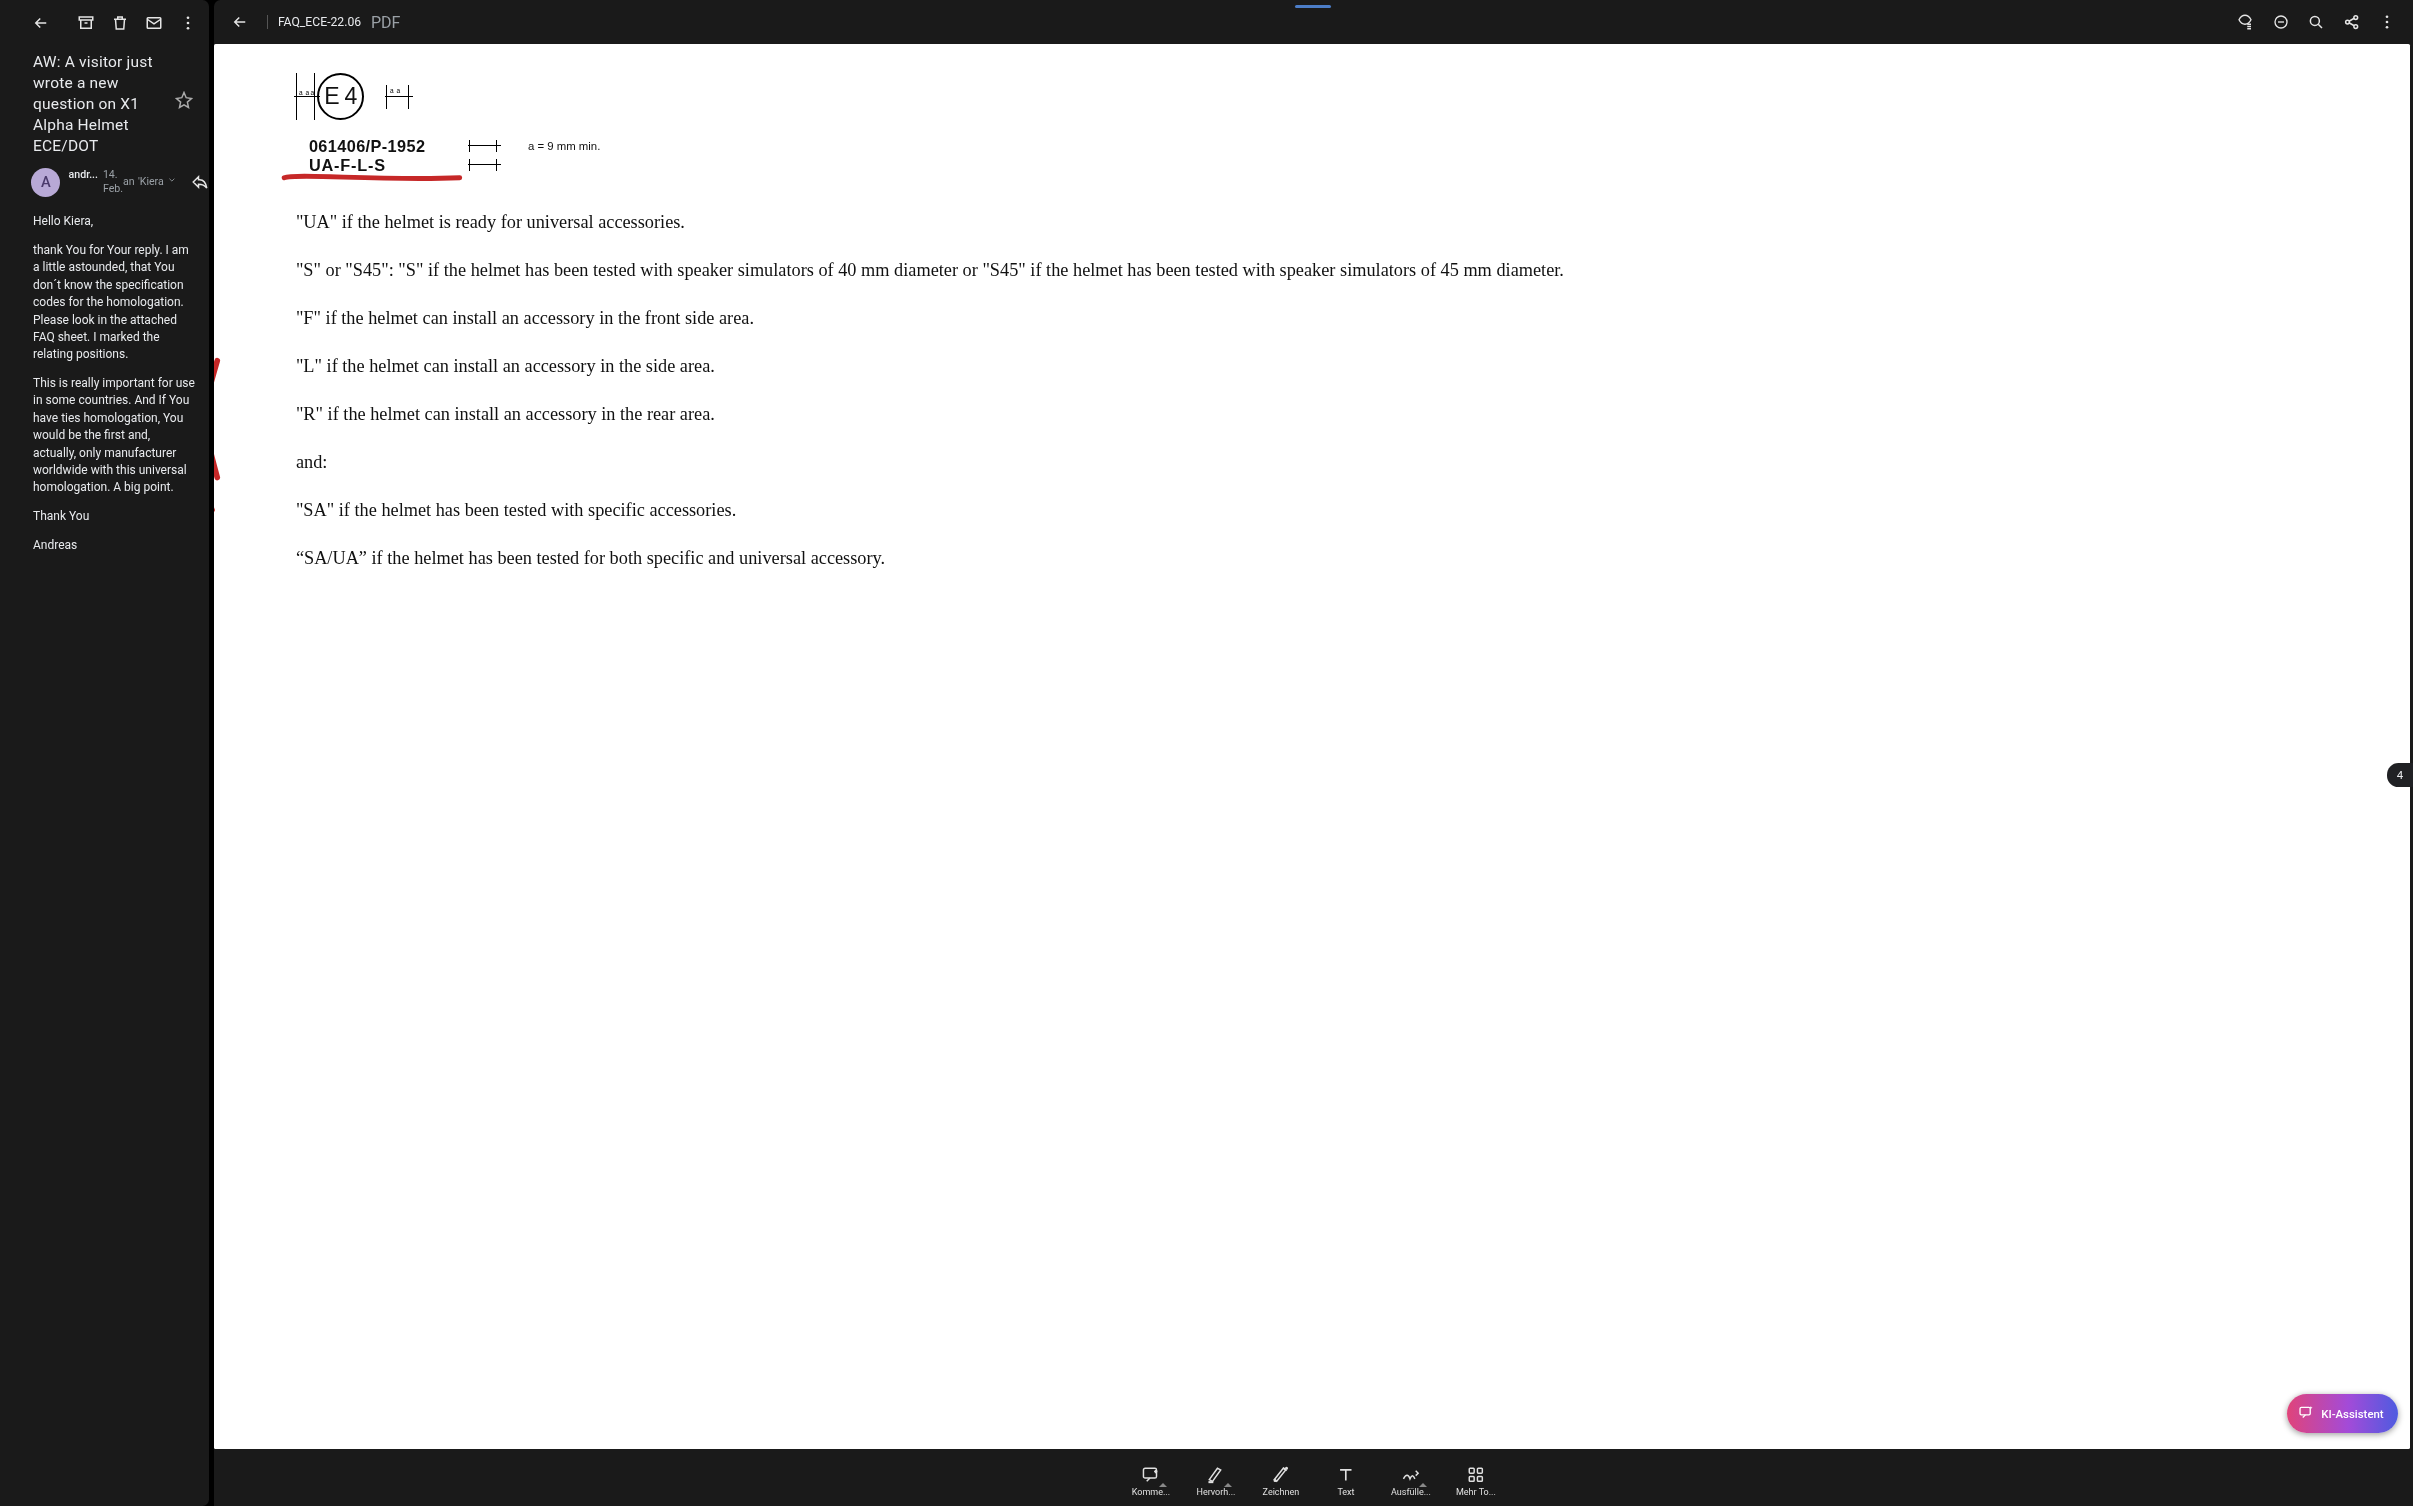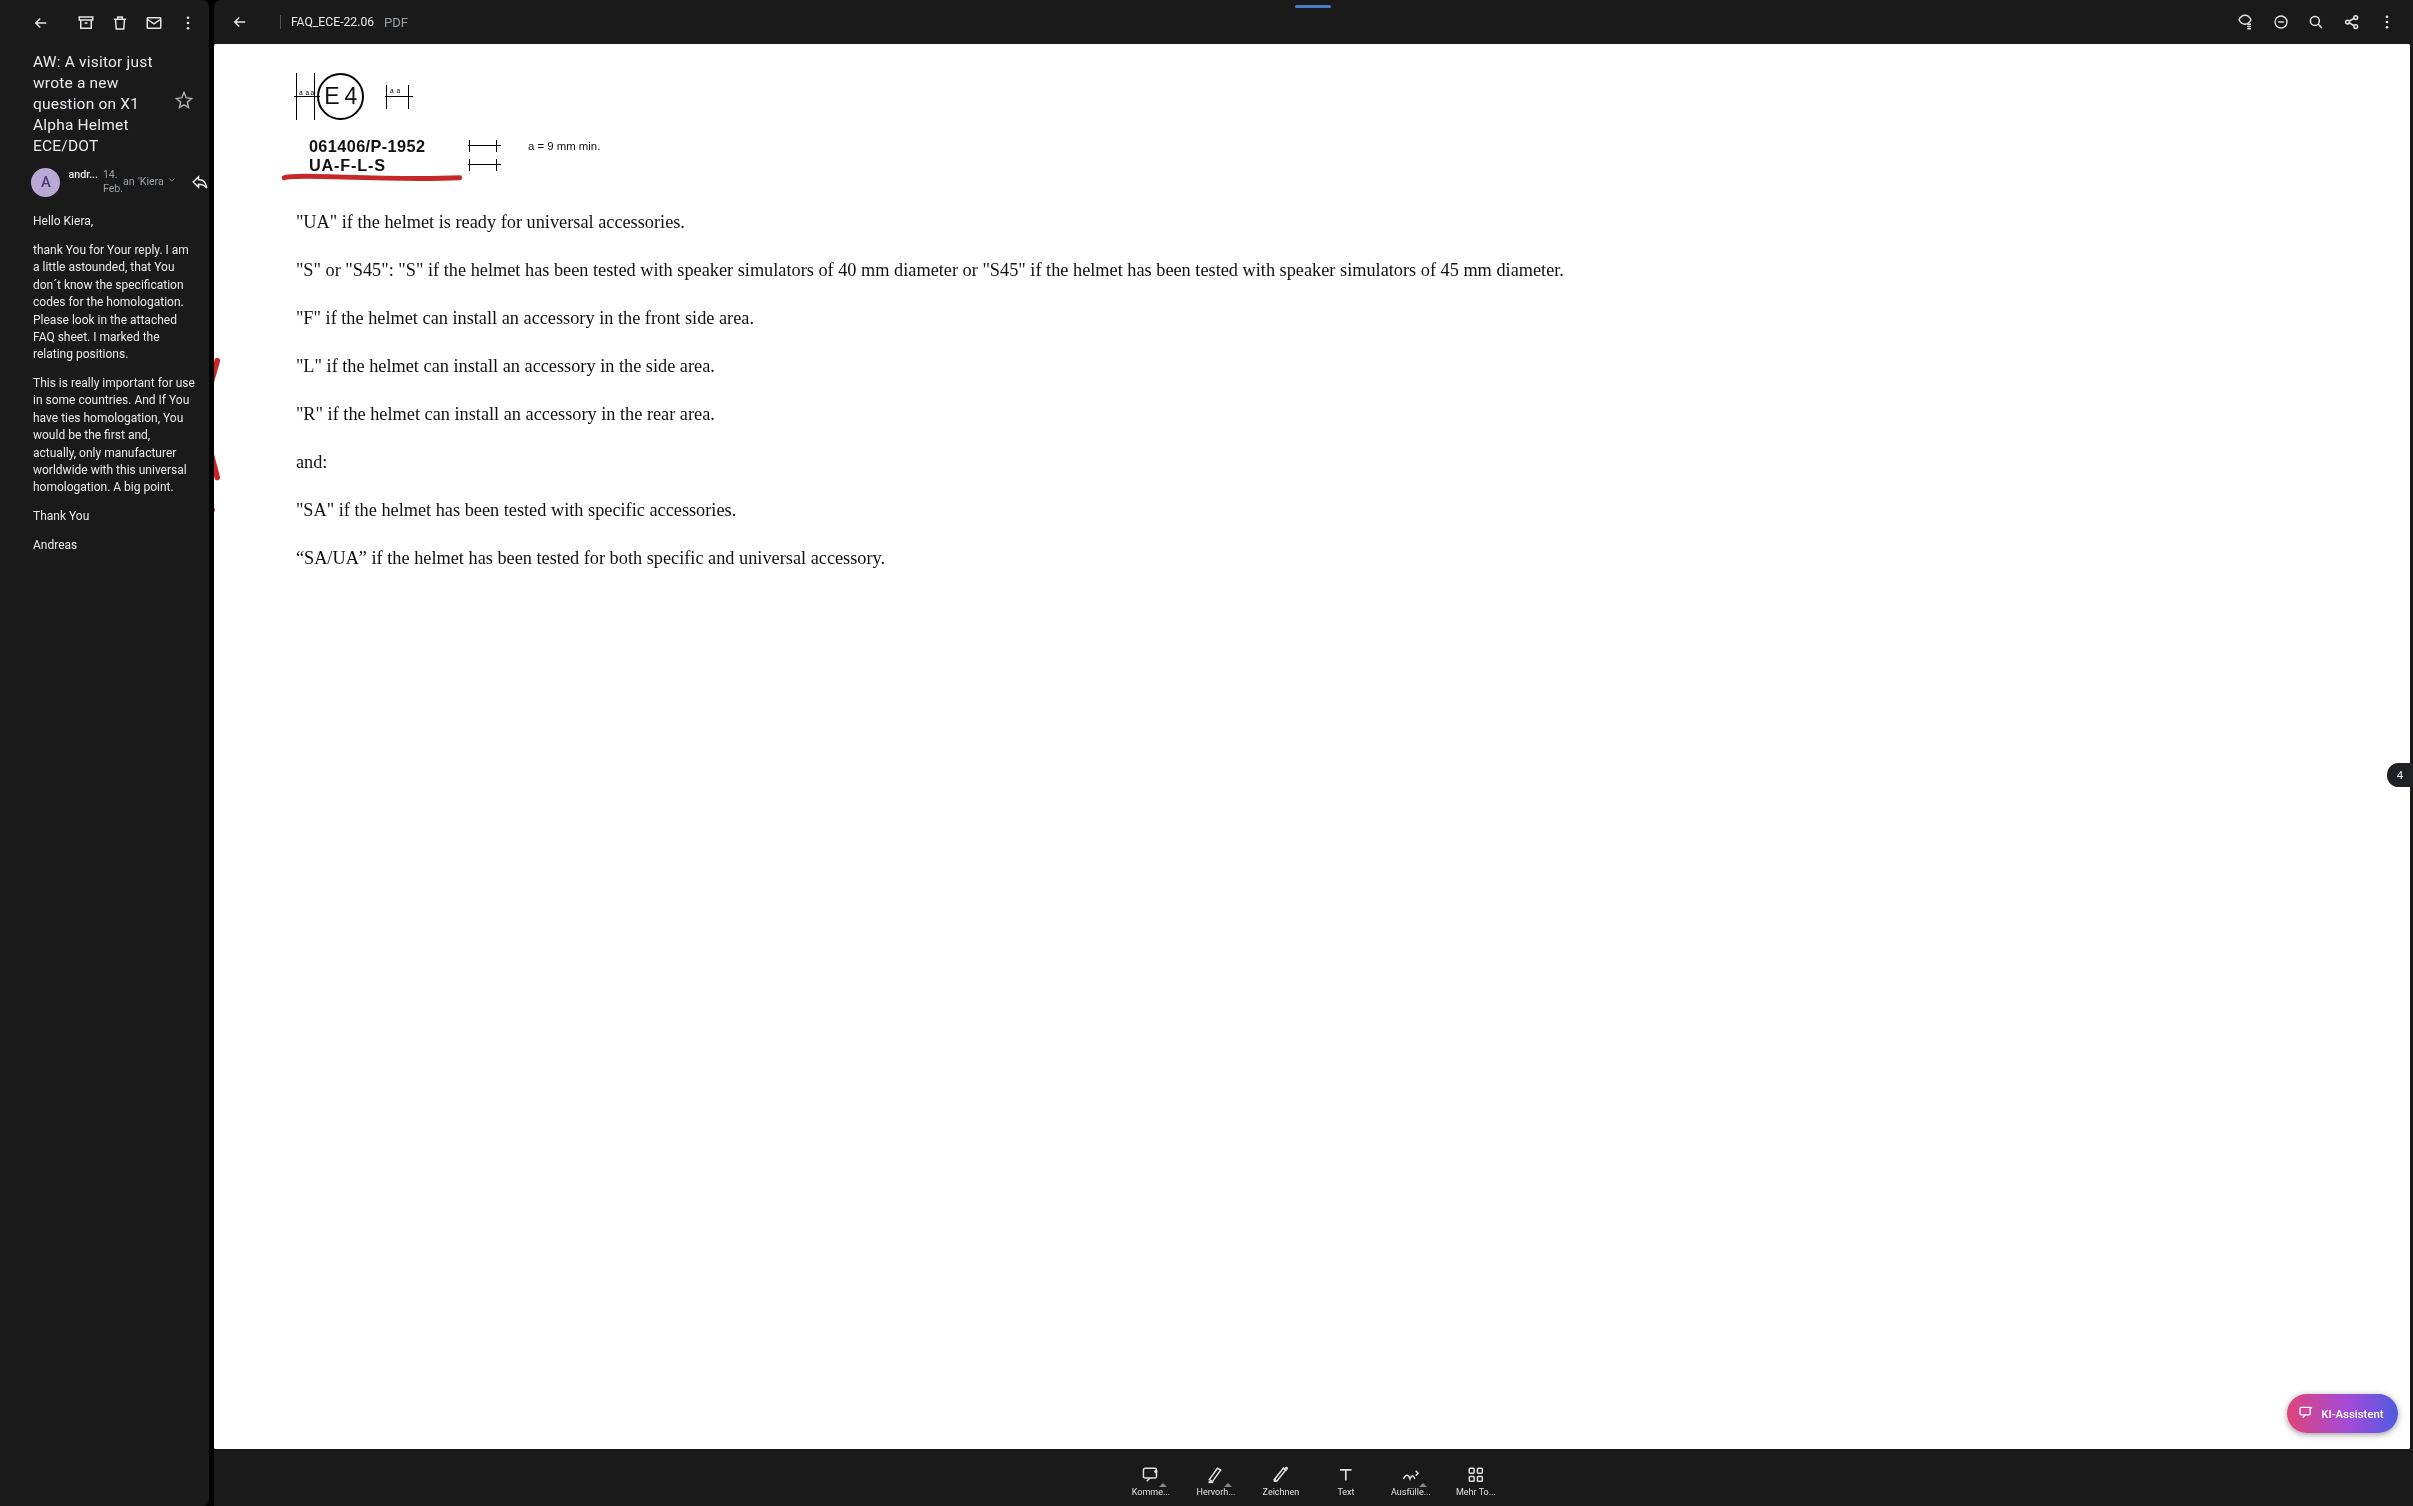--- a/index.html
+++ b/index.html
@@ -23,25 +23,25 @@
   .sender-name { color:#e8eaed; font-weight:500; }
   .sender-date { color:#9aa0a6; }
   .sender-to { color:#9aa0a6; display:flex; align-items:center; gap:3.3px; }
   .chev-down { display:inline-block; }
   .sender-actions { display:flex; gap:3.3px; }
   .email-body { padding: 11.4px 13px; font-size: 12px; line-height: 1.45; color:#e8eaed; overflow-y:auto; }
   .email-body p { margin-bottom: 11.4px; }
 
   
   .doc-pane { flex: 1; display:flex; flex-direction:column; background:#1a1a1a; margin-left:4.9px; border-radius: 6.5px 0 0 6.5px; position:relative; }
-  .doc-topbar { display:flex; align-items:center; padding: 8.2px 11.4px; gap:26px; height:44px; }
+  .doc-topbar { display:flex; align-items:center; padding: 8.2px 11.4px; gap:13px; height:44px; }
   .doc-topbar .title-area { display:flex; align-items:center; gap:9.8px; font-size:12.2px; color:#e8eaed; }
   .vsep { width:0.8px; height:14.7px; background:#555; }
   .doc-title { color:#e8eaed; }
-  .doc-ext { color:#9aa0a6; font-size:13px; }
+  .doc-ext { color:#9aa0a6; font-size:16px; }
   .doc-topbar .spacer { flex:1; }
   .handle { width:36px; height:3.3px; background:#4c7dc7; border-radius:1.6px; position:absolute; top:4.9px; left:50%; transform:translateX(-50%); }
   .doc-actions { display:flex; gap:6.5px; align-items:center; }
 
   
   .doc-scroll { flex:1; position:relative; background:#1a1a1a; overflow:hidden; padding: 0 1.6px 0 0;}
   .page { position:absolute; left:0; right:3.3px; top:0; bottom:57px; background:#fff; color:#111; border-radius: 1.6px; padding: 24.5px 44px 33px 82px; font-family: "Times New Roman", Times, serif; overflow:hidden; }
   .page p { font-size: 18.3px; line-height:1.55; margin-bottom: 21px; color:#111; }
   .page .intro { margin-left:0; margin-bottom:23px; }
   .page .list p { margin-bottom: 19.6px; }

